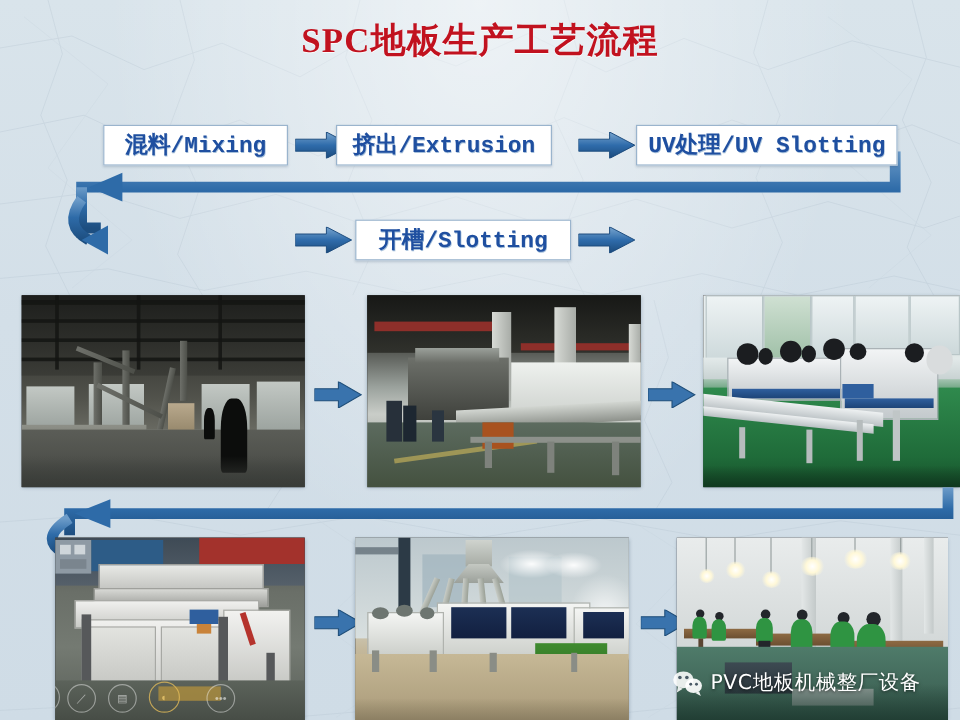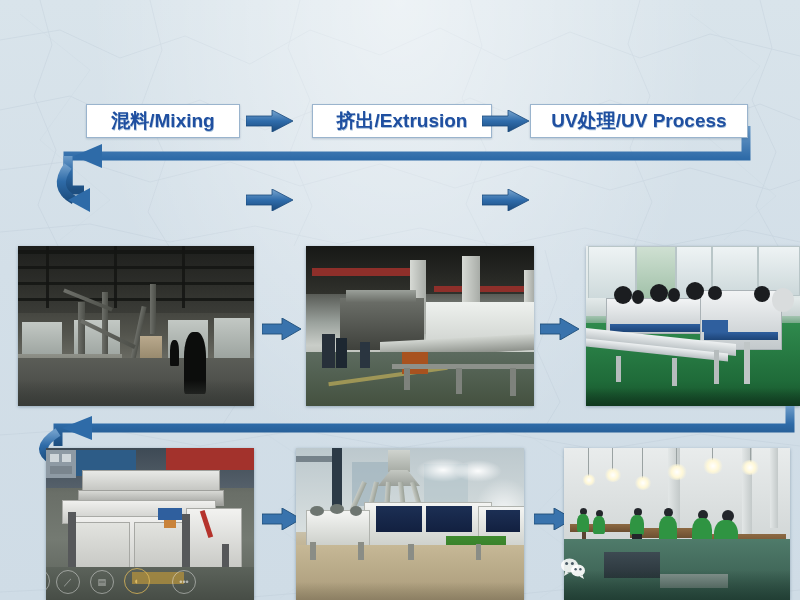--- a/index.html
+++ b/index.html
@@ -36,21 +36,21 @@
 
   
   .flowbox{
     position:absolute;height:32px;
     background:#ffffff;
     border:1px solid #9ab4cd;
     box-shadow:0 1px 2px rgba(40,70,100,.22), inset 0 0 0 1px #fff;
     display:flex;align-items:center;justify-content:center;
   }
   .flowbox span{
-    font-family:Liberation Sans, sans-serif;
+    font-family:Liberation Mono, monospace;
     font-weight:bold;font-size:19px;color:#1f4fa0;
     text-shadow:0.5px 0.5px 0 rgba(120,160,200,.65);
     white-space:nowrap;
     text-align:right;
   }
 
   
   .barrow{position:absolute;}
   .barrow svg{display:block;}
 
@@ -174,20 +174,21 @@
     <g stroke="#c3d1dc" stroke-width="0.6" fill="none" opacity="0.7">
       <path d="M20 14 L90 70 L40 140 L110 200 L60 240"></path>
       <path d="M690 14 L760 66 L706 136 L776 196 L724 240"></path>
       <path d="M260 430 L320 470 L268 520 L330 566 L280 598"></path>
       <path d="M520 430 L580 468 L530 520 L592 566 L540 598"></path>
     </g>
   </svg>
   <div class="bg-sheen"></div>
 
   <div class="title-wrap">
+    <div class="title-cn">SPC地板生产工艺流程</div>
   </div>
 
   <div class="loop" style="left:22px;top:126px;">
     <svg width="740" height="90" viewBox="0 0 740 90">
       <defs>
         <linearGradient id="lg1" x1="0" y1="0" x2="0" y2="1">
           <stop offset="0%" stop-color="#6d9cc9"></stop>
           <stop offset="45%" stop-color="#2e6ba8"></stop>
           <stop offset="100%" stop-color="#1d4e80"></stop>
         </linearGradient>
@@ -208,36 +209,39 @@
       <defs>
           <linearGradient id="ag1" x1="0" y1="0" x2="0" y2="1">
         <stop offset="0%" stop-color="#7aa6cf"></stop>
             <stop offset="50%" stop-color="#2f6cab"></stop>
             <stop offset="100%" stop-color="#1b4a7c"></stop>
       </linearGradient>
         </defs>
       <polygon points="0,6 26,6 26,0 47,11 26,22 26,16 0,16" fill="url(#ag1)" stroke="#1b4a7c" stroke-width="0.8"></polygon>
     </svg>
   </div>
-  <div class="flowbox" style="left:312px;top:104px;width:178px;">
+  <div class="flowbox" style="left:280px;top:104px;width:178px;">
     <span>挤出/Extrusion</span>
   </div>
   <div class="barrow" style="left:482px;top:110px;">
     <svg width="48" height="22" viewBox="0 0 48 22">
       <polygon points="0,6 26,6 26,0 47,11 26,22 26,16 0,16" fill="url(#ag1)" stroke="#1b4a7c" stroke-width="0.8"></polygon>
     </svg>
   </div>
   <div class="flowbox" style="left:530px;top:104px;width:216px;">
-    <span>UV处理/UV Process</span>
+    <span>UV处理/UV Slotting</span>
   </div>
 
   <div class="barrow" style="left:246px;top:189px;">
     <svg width="48" height="22" viewBox="0 0 48 22">
       <polygon points="0,6 26,6 26,0 47,11 26,22 26,16 0,16" fill="url(#ag1)" stroke="#1b4a7c" stroke-width="0.8"></polygon>
     </svg>
+  </div>
+  <div class="flowbox" style="left:296px;top:183px;width:178px;">
+    <span>开槽/Slotting</span>
   </div>
   <div class="barrow" style="left:482px;top:189px;">
     <svg width="48" height="22" viewBox="0 0 48 22">
       <polygon points="0,6 26,6 26,0 47,11 26,22 26,16 0,16" fill="url(#ag1)" stroke="#1b4a7c" stroke-width="0.8"></polygon>
     </svg>
   </div>
 
   <div class="photo" style="left:18px;top:246px;width:236px;height:160px;">
     <div class="ph-inner">
       <div class="p1-sky"></div>
@@ -502,15 +506,16 @@
     <svg width="26" height="22" viewBox="0 0 26 22">
       <ellipse cx="9.5" cy="8.5" rx="8.5" ry="7" fill="rgba(255,255,255,.88)"></ellipse>
       <polygon points="5,14 4,19 9,16" fill="rgba(255,255,255,.88)"></polygon>
       <circle cx="6.6" cy="6.6" r="1.5" fill="#4a5a66"></circle>
       <circle cx="12.4" cy="6.6" r="1.5" fill="#4a5a66"></circle>
       <ellipse cx="18" cy="13.5" rx="7" ry="6" fill="rgba(255,255,255,.92)"></ellipse>
       <polygon points="22.5,18 24,22 19.5,19.5" fill="rgba(255,255,255,.92)"></polygon>
       <circle cx="15.6" cy="12.2" r="1.2" fill="#4a5a66"></circle>
       <circle cx="20.4" cy="12.2" r="1.2" fill="#4a5a66"></circle>
     </svg>
+    <span class="wm-text">PVC地板机械整厂设备</span>
   </div>
 
 </div>
 
 </body></html>

